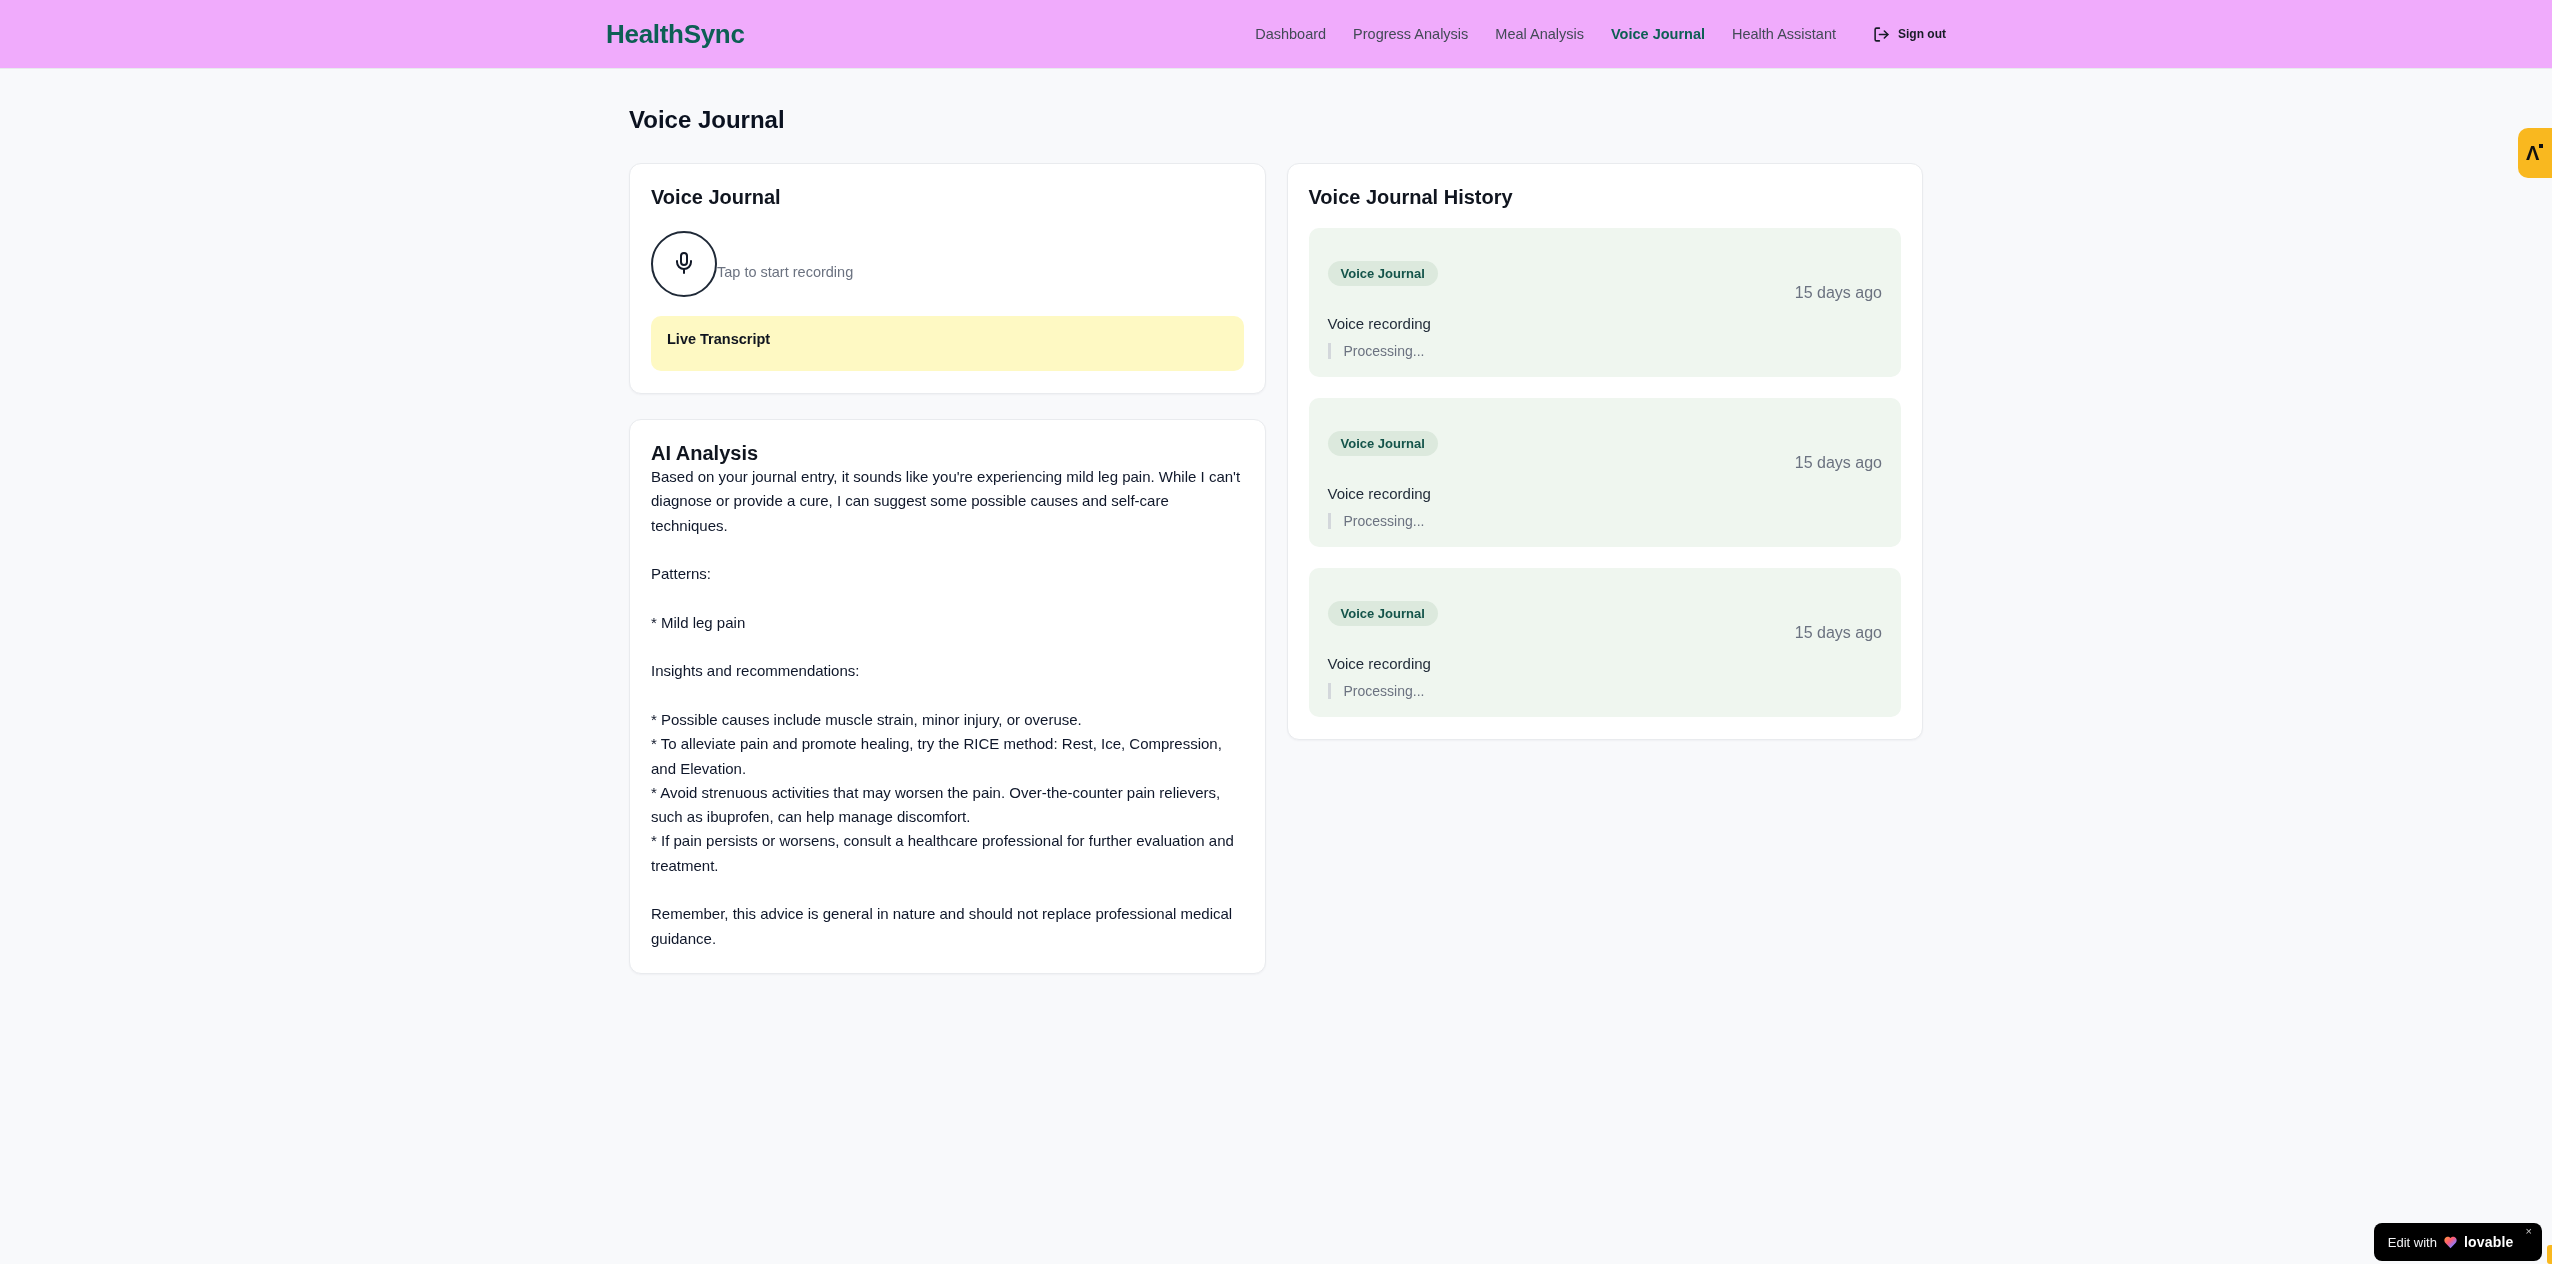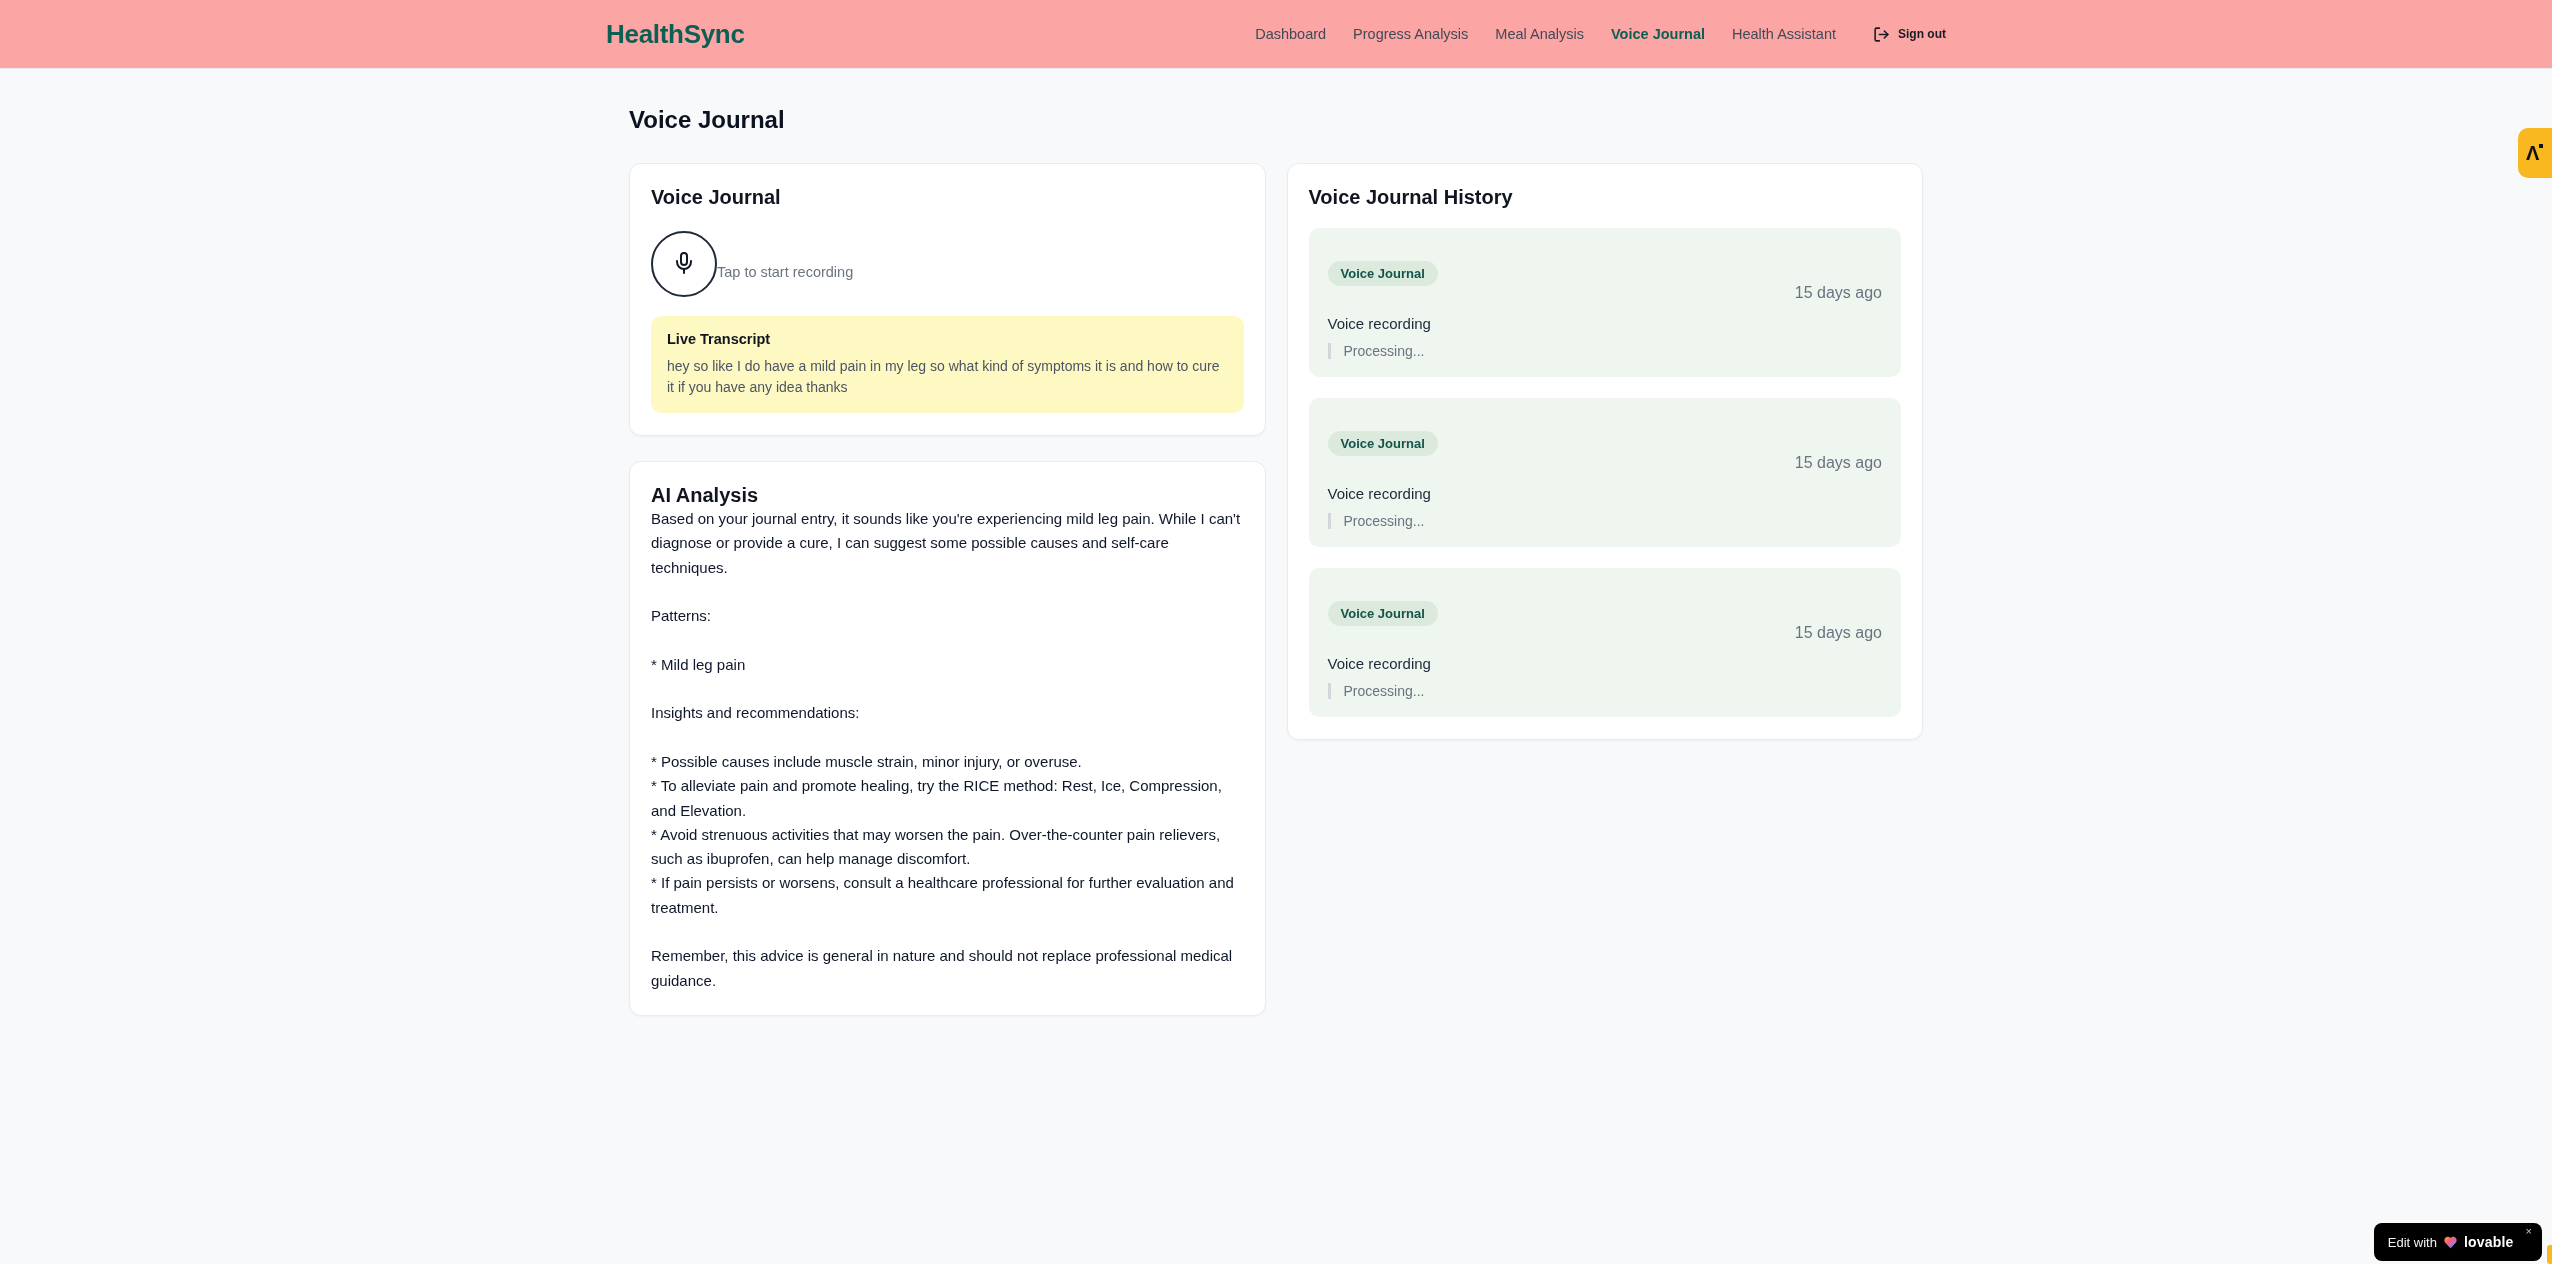--- a/index.html
+++ b/index.html
@@ -8,21 +8,21 @@
     font-family: "Liberation Sans", sans-serif;
     background: #f8f9fb;
     color: #111827;
     position: relative;
     overflow: hidden;
   }
 
   
   .topbar {
     height: 69px;
-    background: #fca5a5;
+    background: #f0abfc;
     border-bottom: 1px solid #e8eaee;
     display: flex;
     align-items: center;
   }
   .topbar-inner {
     width: 1340px;
     margin: 0 auto;
     display: flex;
     align-items: center;
     justify-content: space-between;
@@ -203,21 +203,20 @@
                 <rect x="9" y="2" width="6" height="12" rx="3"></rect>
                 <path d="M5 10v1a7 7 0 0 0 14 0v-1"></path>
                 <line x1="12" y1="18" x2="12" y2="22"></line>
               </svg>
             </span>
           </button>
           <div class="tap-hint">Tap to start recording</div>
         </div>
         <div class="transcript-box">
           <h3>Live Transcript</h3>
-          <p>hey so like I do have a mild pain in my leg so what kind of symptoms it is and how to cure it if you have any idea thanks</p>
         </div>
       </section>
 
       <section class="card">
         <h2>AI Analysis</h2>
         <div class="analysis-body">Based on your journal entry, it sounds like you're experiencing mild leg pain. While I can't diagnose or provide a cure, I can suggest some possible causes and self-care techniques.
 
 Patterns:
 
 * Mild leg pain

